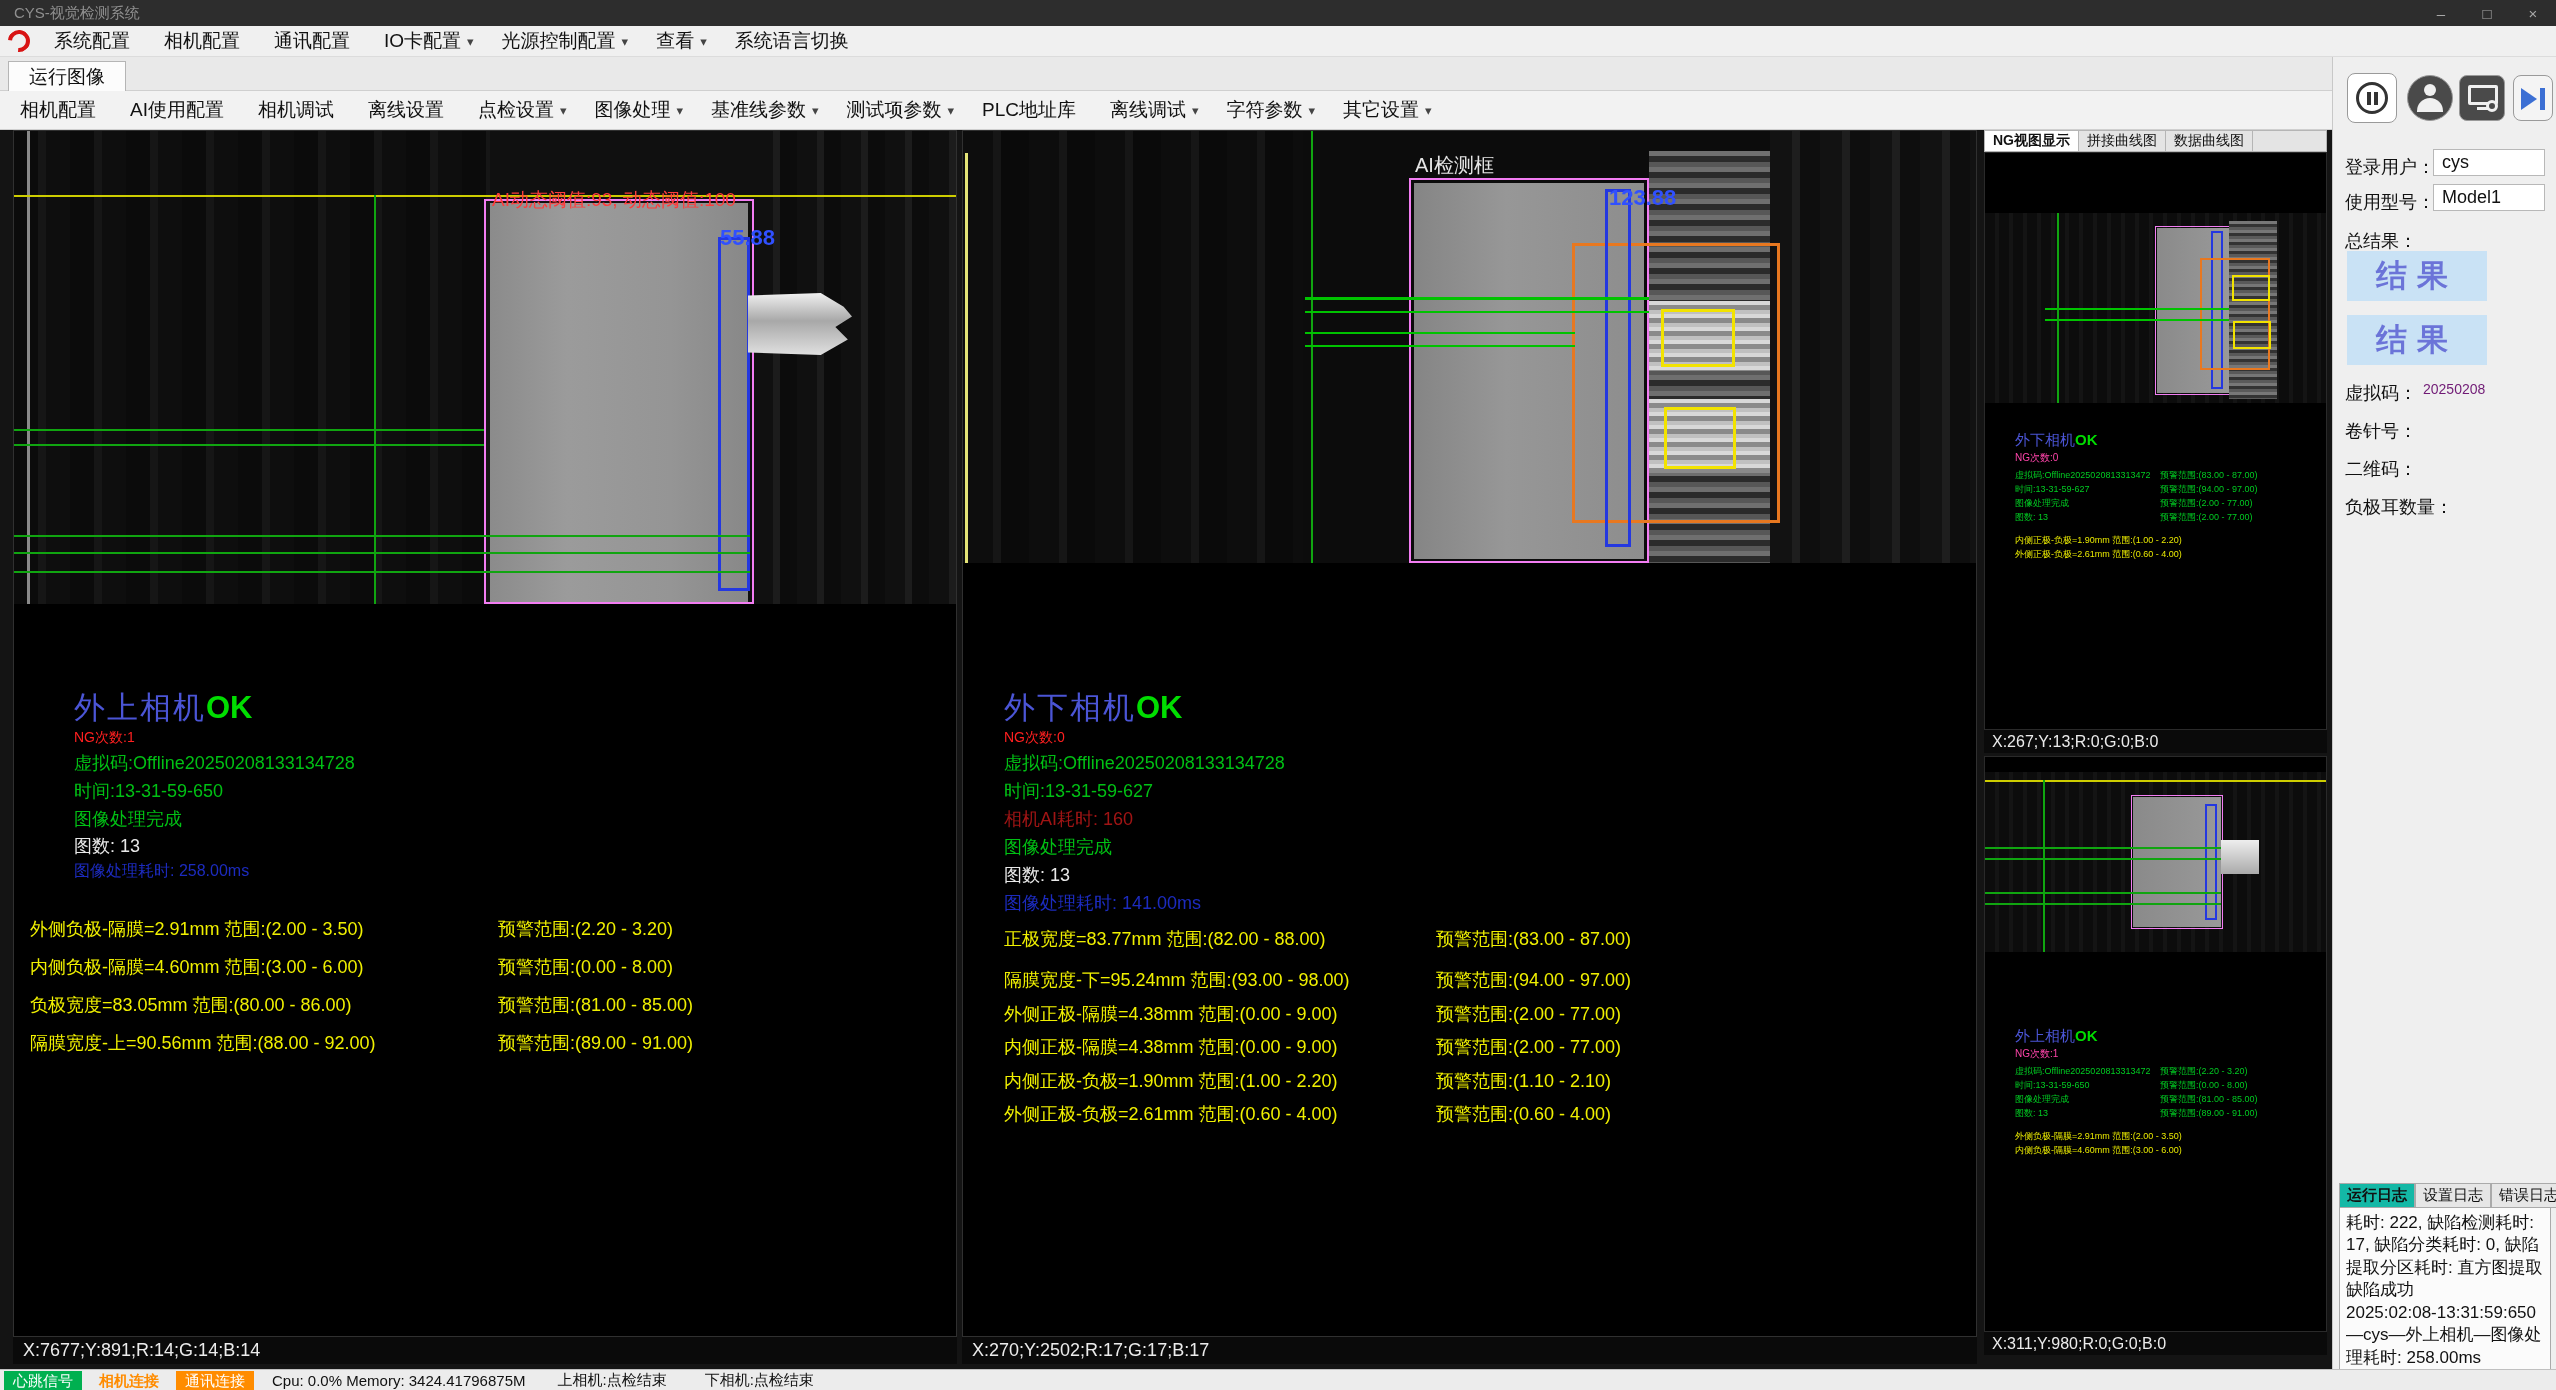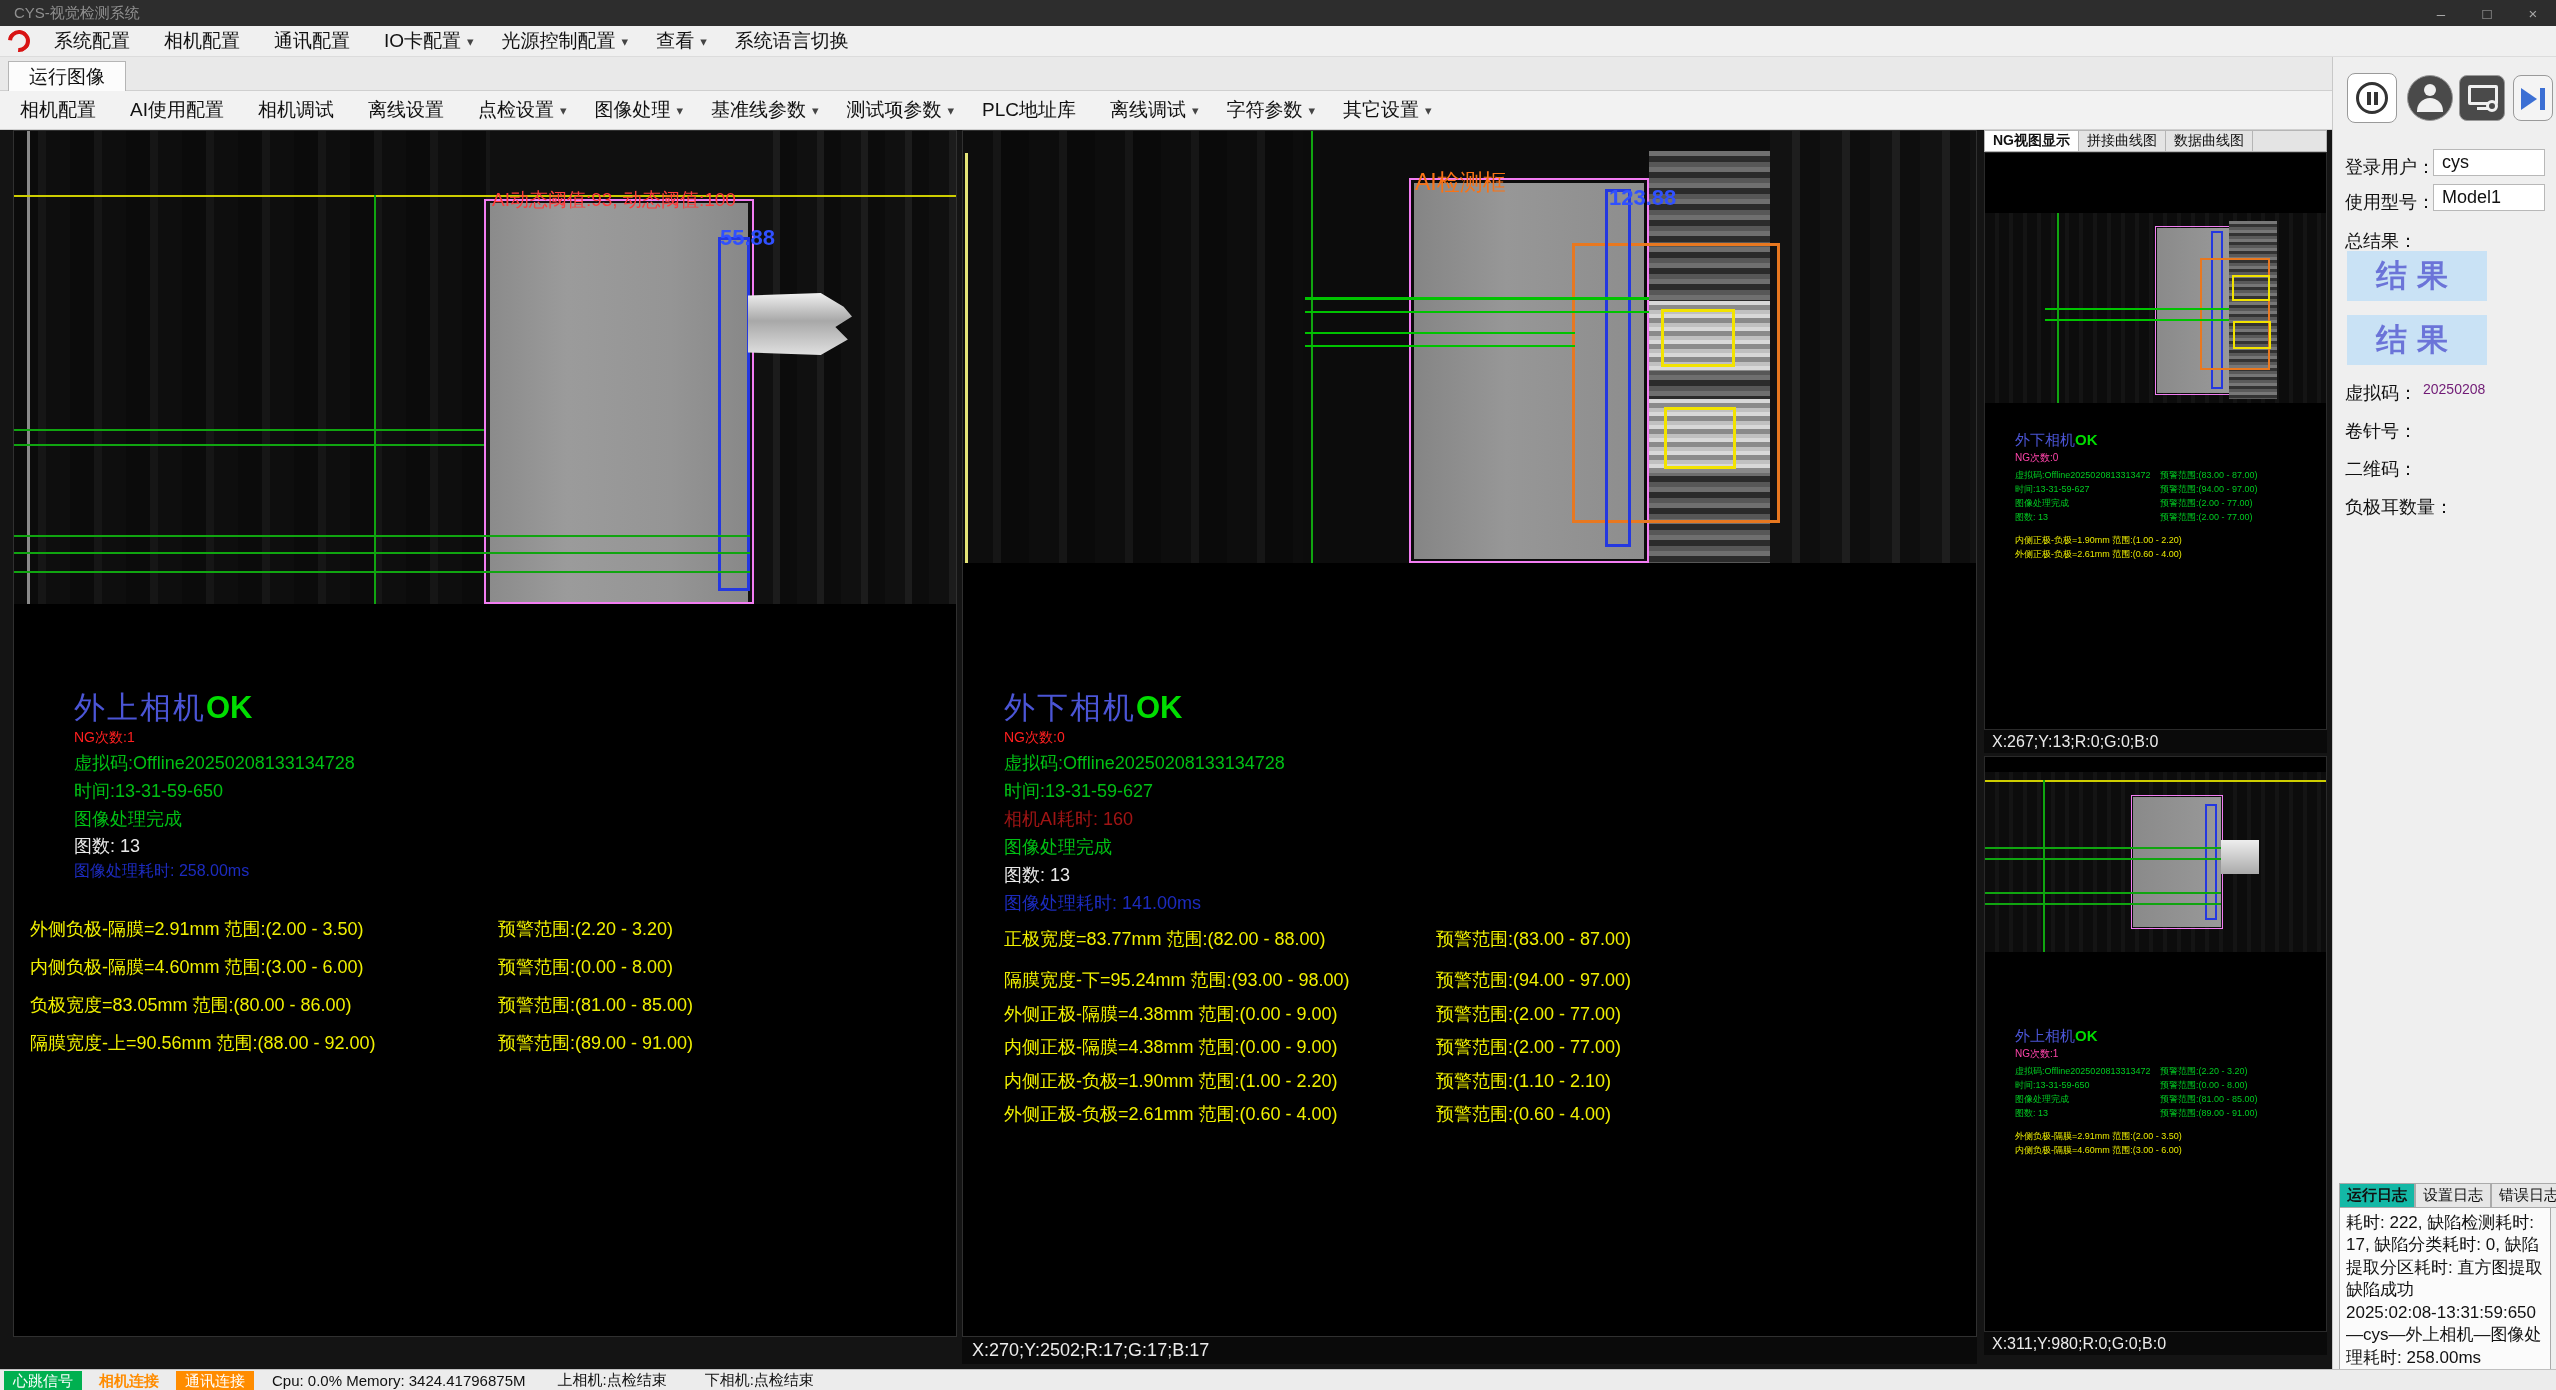--- a/index.html
+++ b/index.html
@@ -215,20 +215,21 @@
       </div>
     <div class="meas-row" style="top:862px">
         <span class="meas-main">负极宽度=83.05mm 范围:(80.00 - 86.00)</span>
         <span class="meas-warn">预警范围:(81.00 - 85.00)</span>
       </div>
     <div class="meas-row" style="top:900px">
         <span class="meas-main">隔膜宽度-上=90.56mm 范围:(88.00 - 92.00)</span>
         <span class="meas-warn">预警范围:(89.00 - 91.00)</span>
       </div>
   </div>
+  <div class="cam-status" style="left:13px;top:1337px;width:944px;height:27px">X:7677;Y:891;R:14;G:14;B:14</div>
 
   <div class="campanel cr" style="left:962px;top:130px;width:1015px;height:1207px">
 
     <div class="ab" style="left:0;top:0;width:1015px;height:432px;background:#0c0c0c">
       <div class="ab" style="left:0;top:0;width:340px;height:432px;background:repeating-linear-gradient(90deg,#0d0d0d 0 30px,#161616 30px 38px,#0a0a0a 38px 66px)"></div>
       <div class="ab" style="left:807px;top:0;width:208px;height:432px;background:repeating-linear-gradient(90deg,#121212 0 22px,#1e1e1e 22px 30px,#0e0e0e 30px 50px)"></div>
       <div class="ab" style="left:2px;top:22px;width:3px;height:410px;background:#e4e477"></div>
       <div class="gl" style="left:348px;top:0;width:2px;height:432px"></div>
       <div class="ab" style="left:451px;top:52px;width:230px;height:376px;background:linear-gradient(90deg,#858585,#979797 40%,#8d8d8d)"></div>
       <div class="ab" style="left:446px;top:47px;width:240px;height:385px;border:2px solid #f37df3"></div>
@@ -236,21 +237,21 @@
       <div class="ab" style="left:686px;top:170px;width:121px;height:70px;background:repeating-linear-gradient(180deg,#d8d8d8 0 4px,#8a8a8a 4px 9px,#c0c0c0 9px 13px)"></div>
       <div class="ab" style="left:686px;top:268px;width:121px;height:74px;background:repeating-linear-gradient(180deg,#d8d8d8 0 4px,#8a8a8a 4px 9px,#c0c0c0 9px 13px)"></div>
       <div class="ab" style="left:609px;top:112px;width:208px;height:280px;border:3px solid #e87820"></div>
       <div class="ab" style="left:698px;top:178px;width:74px;height:58px;border:3px solid #f2e300"></div>
       <div class="ab" style="left:701px;top:276px;width:72px;height:62px;border:3px solid #f2e300"></div>
       <div class="ab" style="left:642px;top:58px;width:26px;height:358px;border:3px solid #2438e0"></div>
       <div class="glb" style="left:342px;top:166px;width:344px;height:3px"></div>
       <div class="glb" style="left:342px;top:180px;width:344px;height:2px"></div>
       <div class="glb" style="left:342px;top:201px;width:270px;height:2px"></div>
       <div class="glb" style="left:342px;top:214px;width:270px;height:2px"></div>
-      <div class="cam-line" style="left:452px;top:36px;font-size:23px;color:#f97316">AI检测框</div>
+      <div class="cam-line" style="left:452px;top:21px;font-size:20px;color:#e5e5e5">AI检测框</div>
       <div class="cam-line" style="left:646px;top:54px;font-size:22px;color:#3050ff;font-weight:bold">123.88</div>
     </div>
 
     <div class="cam-line" style="left:41px;top:556px">
       <span class="cam-name">外下相机</span><span class="cam-ok">OK</span>
     </div>
     <div class="cam-line" style="left:41px;top:598px;font-size:14px;color:#ff2020">NG次数:0</div>
     <div class="cam-line" style="left:41px;top:620px;font-size:18px;color:#00c014">虚拟码:Offline20250208133134728</div>
     <div class="cam-line" style="left:41px;top:648px;font-size:18px;color:#00c014">时间:13-31-59-627</div>
     <div class="cam-line" style="left:41px;top:676px;font-size:18px;color:#a01414">相机AI耗时: 160</div>

